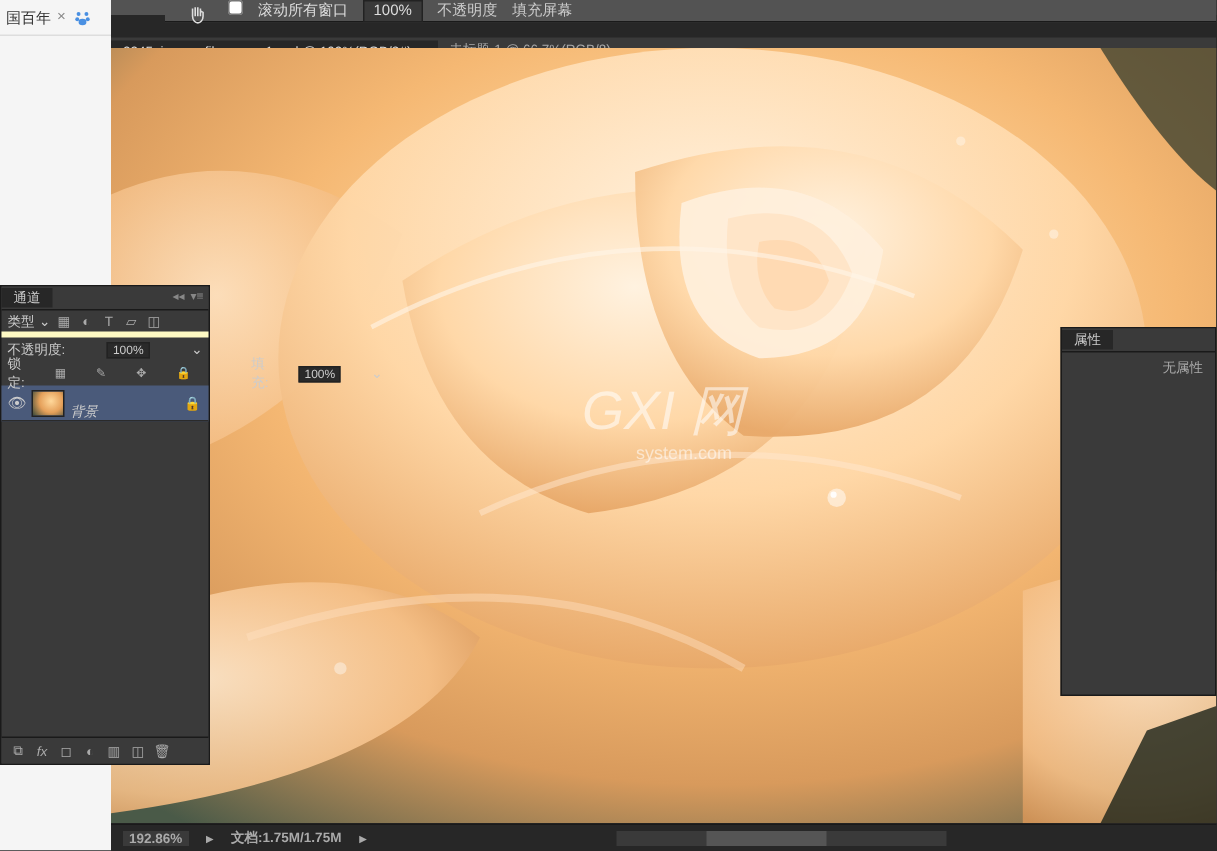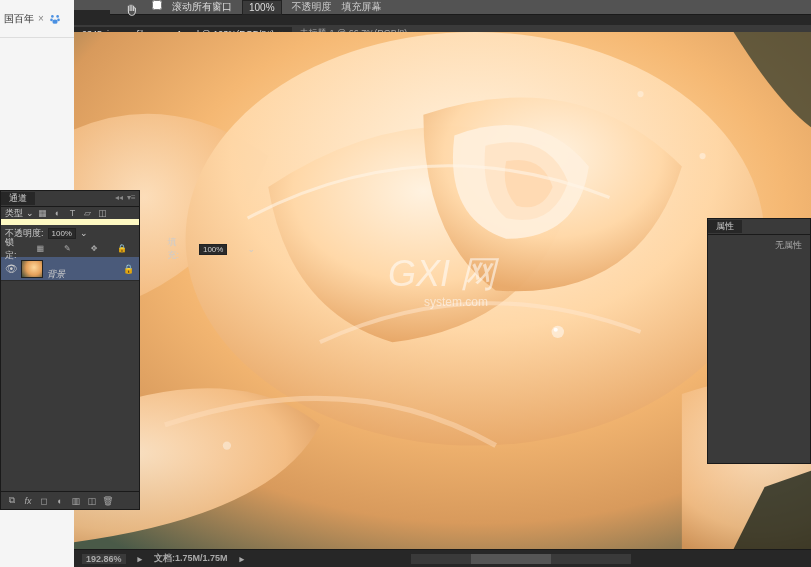--- a/index.html
+++ b/index.html
@@ -1,20 +1,20 @@
 <!DOCTYPE html>
 <html><head>
 <meta charset="utf-8">
 <style>
 * { margin: 0; padding: 0; box-sizing: border-box; font-family: "Microsoft YaHei", Arial, sans-serif; }
 body { width: 811px; height: 567px; background: #2a2a2a; overflow: hidden; position: relative; }
 
 
 .browser-bar { position: absolute; top: 0; left: 0; width: 74px; height: 567px; background: #f5f5f5; }
-.browser-tab { display: flex; align-items: center; height: 38px; padding: 2px 4px; background: #f5f5f5; border-bottom: 1px solid #ddd; font-size: 10px; color: #333; }
+.browser-tab { display: flex; align-items: center; height: 24px; padding: 2px 4px; background: #f5f5f5; border-bottom: 1px solid #ddd; font-size: 10px; color: #333; }
 .browser-tab .close-x { margin-left: 4px; color: #888; }
 .paw-icon { width: 14px; height: 14px; margin-left: 4px; color: #4a90e2; }
 
 
 .app { position: absolute; top: 0; left: 74px; right: 0; bottom: 0; background: #272727; }
 
 
 .top-toolbar { height: 10px; background: #535353; display: flex; align-items: center; padding: 0 10px; gap: 8px; font-size: 10px; color: #ddd; }
 .options-bar { height: 15px; background: #535353; display: flex; align-items: flex-start; padding: 0 10px; gap: 10px; font-size: 10px; color: #ddd; border-bottom: 1px solid #1a1a1a; position: relative; top:-10px;margin-left:36px; }
 .hand-icon-box { width: 22px; height: 20px; display: flex; align-items: center; justify-content: center; }
@@ -39,23 +39,23 @@
 .scroll-track { position: absolute; right: 180px; bottom: 3px; width: 220px; height: 10px; background: #3a3a3a; }
 .scroll-thumb { width: 80px; height: 100%; background: #555; margin-left: 60px; }
 
 
 .layers-panel { position: absolute; top: 190px; left: 0; width: 140px; height: 320px; background: #3a3a3a; border: 1px solid #1a1a1a; font-size: 9px; color: #ccc; z-index: 10; }
 .panel-tab-bar { height: 16px; background: #3a3a3a; display: flex; align-items: center; border-bottom: 1px solid #1a1a1a; }
 .panel-tab { padding: 0 8px; font-size: 9px; }
 .panel-tab.active { background: #272727; }
 .panel-controls { display: flex; position: absolute; right: 2px; top: 2px; gap: 2px; }
 .panel-ctrl { width: 10px; height: 10px; font-size: 8px; color: #888; }
-.layer-type-row { height: 18px; display: flex; align-items: center; padding: 0 4px; gap: 3px; border-bottom: 6px solid #fef9c3; }
+.layer-type-row { height: 18px; display: flex; align-items: center; padding: 0 4px; gap: 3px; border-bottom: 4px solid #fef9c3; }
 .type-icon { width: 12px; height: 12px; display: inline-flex; align-items: center; justify-content: center; font-size: 9px; color: #aaa; }
-.opacity-row { height: 16px; display: flex; align-items: center; justify-content: flex-start; padding: 0 4px; gap: 4px; font-size: 9px; }
+.opacity-row { height: 16px; display: flex; align-items: center; justify-content: space-between; padding: 0 4px; gap: 4px; font-size: 9px; }
 .opacity-val { background: #2a2a2a; padding: 0 3px; border: 1px solid #222; font-size: 8px; }
 .lock-row { height: 16px; display: flex; align-items: center; padding: 0 4px; gap: 20px; font-size: 9px; }
 .lock-icon { width: 11px; height: 11px; font-size: 8px; color: #aaa; }
 .layer-item { height: 24px; display: flex; align-items: center; padding: 0 4px; gap: 4px; background: #4a5a7a; border-bottom: 1px solid #2a2a2a; }
 .layer-eye { width: 12px; font-size: 10px; }
 .layer-thumb { width: 22px; height: 18px; background: radial-gradient(circle at 60% 40%, #ffd89b, #e5a05a, #3a4a3a); border: 1px solid #222; }
 .layer-name { flex: 1; font-size: 9px; font-style: italic; margin-top: 12px; }
 .layer-lock { width: 12px; font-size: 9px; }
 .panel-footer { position: absolute; bottom: 0; left: 0; right: 0; height: 18px; background: #3a3a3a; display: flex; align-items: center; justify-content: flex-start; gap: 2px; padding: 0 4px; border-top: 1px solid #1a1a1a; }
 .footer-icon { width: 14px; height: 14px; font-size: 9px; color: #aaa; display: inline-flex; align-items: center; justify-content: center; }

